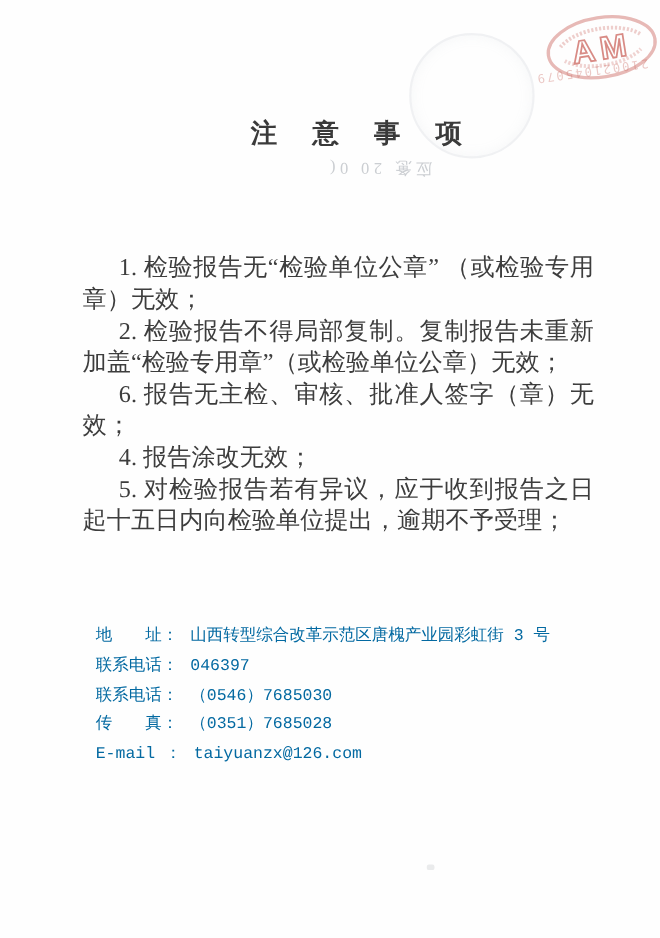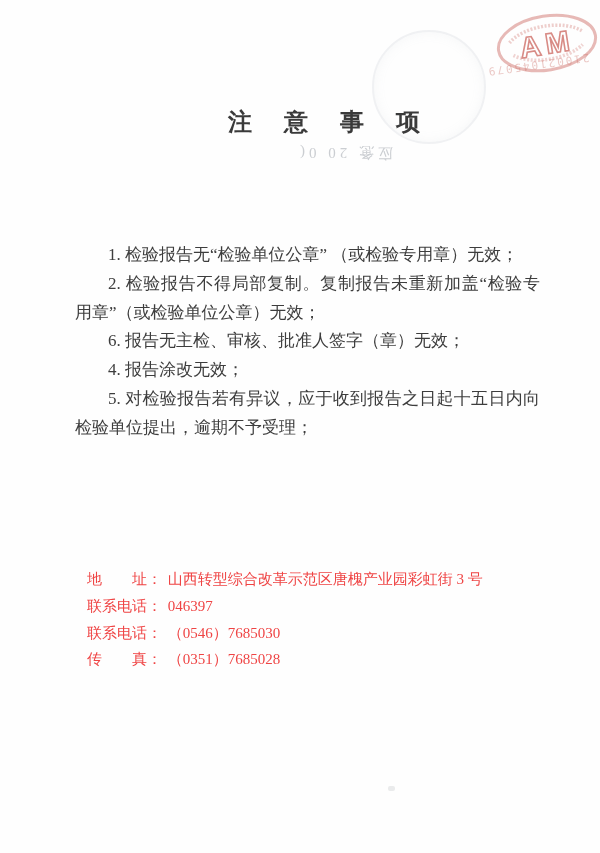--- a/index.html
+++ b/index.html
@@ -76,40 +76,41 @@
     letter-spacing: 4px;
     color: rgba(160, 166, 173, 0.55);
     transform: rotate(180deg);
     white-space: nowrap;
   }
 
   
   .notes {
     position: absolute;
     left: 75px;
-    top: 241px;
+    top: 229px;
     width: 465px;
-    font-size: 17px;
+    font-size: 22px;
     line-height: 28.8px;
     text-align: justify;
     color: #3d3d3d;
   }
   .notes p {
     margin: 0;
     text-indent: 33px;
   }
 
   
   .contact {
     position: absolute;
     left: 87px;
     top: 566px;
     font-size: 15px;
     line-height: 26.8px;
-    color: #ef4444;
+    color: #0369a1;
+    font-family: Liberation Mono, monospace;
   }
   .contact-row { white-space: nowrap; }
   .contact-label {
     display: inline-block;
     min-width: 75px;
   }
   .contact-value {
     display: inline-block;
     margin-left: 2px;
   }
@@ -164,17 +165,21 @@
       <span class="contact-value">046397</span>
     </div>
     <div class="contact-row">
       <span class="contact-label">联系电话：</span>
       <span class="contact-value">（0546）7685030</span>
     </div>
     <div class="contact-row">
       <span class="contact-label">传　　真：</span>
       <span class="contact-value">（0351）7685028</span>
     </div>
+    <div class="contact-row">
+      <span class="contact-label">E-mail ：</span>
+      <span class="contact-value">taiyuanzx@126.com</span>
+    </div>
   </div>
 
   <div class="scan-speck"></div>
 
 </div>
 
 </body></html>

